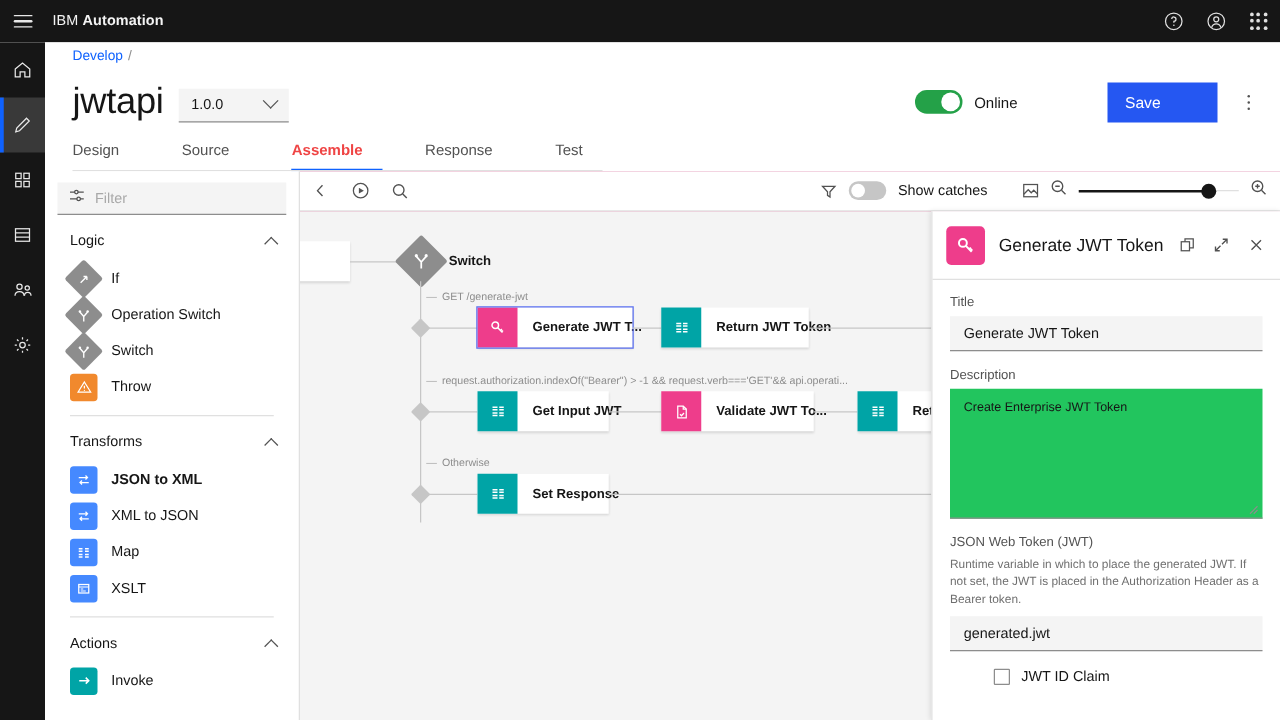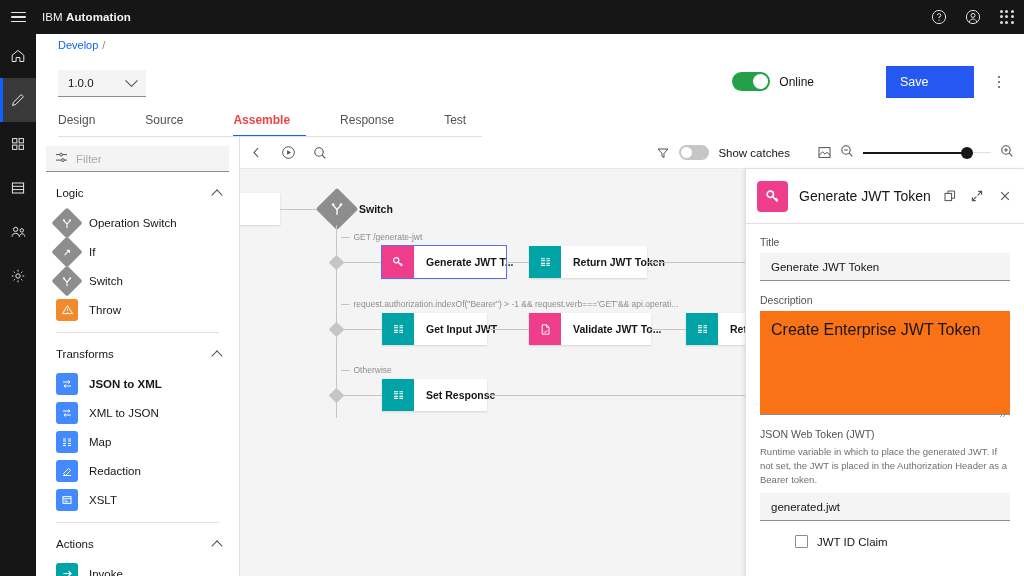--- a/index.html
+++ b/index.html
@@ -185,22 +185,22 @@
   .prophead .ptitle { font-size: 14px; color: #161616; flex: 1; white-space: nowrap; }
   .prophead .hbtn { width: 22px; height: 22px; display: flex; align-items: center; justify-content: center; cursor: pointer; }
   .propbody { padding: 12px 14px 0 14px; height: 352px; overflow: hidden; }
   .flabel { font-size: 10.5px; color: #525252; margin-bottom: 5px; }
   .ftext {
     height: 28px; background: #f4f4f4; border-bottom: 1px solid #8d8d8d;
     display: flex; align-items: center; padding: 0 11px; font-size: 11.5px; color: #161616; cursor: text;
   }
   .fhelp { font-size: 9.5px; color: #6f6f6f; line-height: 1.45; margin: 2px 0 7px 0; }
   .ftarea {
-    position: relative; height: 104px; background: #f97316; border-bottom: 1px solid #8d8d8d;
-    padding: 10px 11px; font-size: 16px; color: #161616; cursor: text;
+    position: relative; height: 104px; background: #22c55e; border-bottom: 1px solid #8d8d8d;
+    padding: 10px 11px; font-size: 10px; color: #161616; cursor: text;
   }
   .ftarea .grip { position: absolute; right: 3px; bottom: 2px; width: 8px; height: 8px; }
   .fgroup { margin-top: 13px; }
   .chkrow { display: flex; align-items: center; gap: 9px; margin-top: 14px; cursor: pointer; padding-left: 35px; }
   .chkbox { width: 13px; height: 13px; border: 1px solid #8d8d8d; border-radius: 1px; flex: none; }
   .chklbl { font-size: 11.5px; color: #161616; }
 </style>
 </head>
 <body>
 
@@ -290,20 +290,21 @@
   </div>
 
   <div class="page">
 
     <div class="pghead">
       <div class="crumb">
         <a>Develop</a><span class="sep">/</span>
       </div>
 
       <div class="titlerow">
+        <div class="apititle">jwtapi</div>
         <div class="verselect">
           <span>1.0.0</span>
           <span class="chev"></span>
         </div>
       </div>
 
       <div class="onlinegrp">
         <div class="toggle">
             <span class="knob"></span>
           </div>
@@ -342,43 +343,43 @@
         </div>
 
         <div class="sect">
           <div class="secthead">
             <span>Logic</span>
             <span class="caret"></span>
           </div>
           <div class="pitem">
             <span class="swatch diamond" style="background:#8d8d8d">
               <svg width="11" height="11" viewBox="0 0 11 11">
-                  <path d="M5.5 10V6M5.5 6 2.4 2.4M5.5 6l3.1-3.6" stroke="#fff" stroke-width="1.1" fill="none"></path>
-                  <circle cx="2.4" cy="2" r="1" fill="#fff"></circle>
-                  <circle cx="8.6" cy="2" r="1" fill="#fff"></circle>
-                </svg>
-            </span>
-            <span class="plabel">Operation Switch</span>
-          </div>
-          <div class="pitem">
-            <span class="swatch diamond" style="background:#8d8d8d">
-              <svg width="11" height="11" viewBox="0 0 11 11">
                   <path d="M3 8 8 3M8 3H5.3M8 3v2.7" stroke="#fff" stroke-width="1.1" fill="none"></path>
                 </svg>
             </span>
             <span class="plabel">If</span>
           </div>
           <div class="pitem">
             <span class="swatch diamond" style="background:#8d8d8d">
               <svg width="11" height="11" viewBox="0 0 11 11">
                   <path d="M5.5 10V6M5.5 6 2.4 2.4M5.5 6l3.1-3.6" stroke="#fff" stroke-width="1.1" fill="none"></path>
                   <circle cx="2.4" cy="2" r="1" fill="#fff"></circle>
                   <circle cx="8.6" cy="2" r="1" fill="#fff"></circle>
                 </svg>
             </span>
+            <span class="plabel">Operation Switch</span>
+          </div>
+          <div class="pitem">
+            <span class="swatch diamond" style="background:#8d8d8d">
+              <svg width="11" height="11" viewBox="0 0 11 11">
+                  <path d="M5.5 10V6M5.5 6 2.4 2.4M5.5 6l3.1-3.6" stroke="#fff" stroke-width="1.1" fill="none"></path>
+                  <circle cx="2.4" cy="2" r="1" fill="#fff"></circle>
+                  <circle cx="8.6" cy="2" r="1" fill="#fff"></circle>
+                </svg>
+            </span>
             <span class="plabel">Switch</span>
           </div>
           <div class="pitem">
             <span class="swatch" style="background:#f1892d;border-radius:3px">
               <svg width="13" height="13" viewBox="0 0 13 13">
                   <path d="M6.5 2.6 11.5 10.6H1.5z" fill="none" stroke="#fff" stroke-width="1"></path>
                   <path d="M6.5 5.6v2.2" stroke="#fff" stroke-width="1"></path>
                   <circle cx="6.5" cy="9.2" r=".5" fill="#fff"></circle>
                 </svg>
             </span>
@@ -408,29 +409,20 @@
             </span>
             <span class="plabel">XML to JSON</span>
           </div>
           <div class="pitem">
             <span class="swatch" style="background:#4589ff;border-radius:3px">
               <svg width="12" height="12" viewBox="0 0 12 12">
                   <path d="M2 3h3M2 5h3M2 7.5h3M2 9.5h3M7 3h3M7 5h3M7 7.5h3M7 9.5h3" stroke="#fff" stroke-width="1.2"></path>
                 </svg>
             </span>
             <span class="plabel">Map</span>
-          </div>
-          <div class="pitem">
-            <span class="swatch" style="background:#4589ff;border-radius:3px">
-              <svg width="12" height="12" viewBox="0 0 12 12">
-                  <path d="M2.5 8.5 7.5 3.5l2 2-5 5z" fill="none" stroke="#fff" stroke-width="1"></path>
-                  <path d="M2 10.5h8" stroke="#fff" stroke-width="1"></path>
-                </svg>
-            </span>
-            <span class="plabel">Redaction</span>
           </div>
           <div class="pitem">
             <span class="swatch" style="background:#4589ff;border-radius:3px">
               <svg width="12" height="12" viewBox="0 0 12 12">
                   <rect x="2" y="2.6" width="8" height="6.8" fill="none" stroke="#fff" stroke-width="1"></rect>
                   <path d="M2 4.6h8M3.6 6.2h2M3.6 7.8h4" stroke="#fff" stroke-width=".9"></path>
                 </svg>
             </span>
             <span class="plabel">XSLT</span>
           </div>

